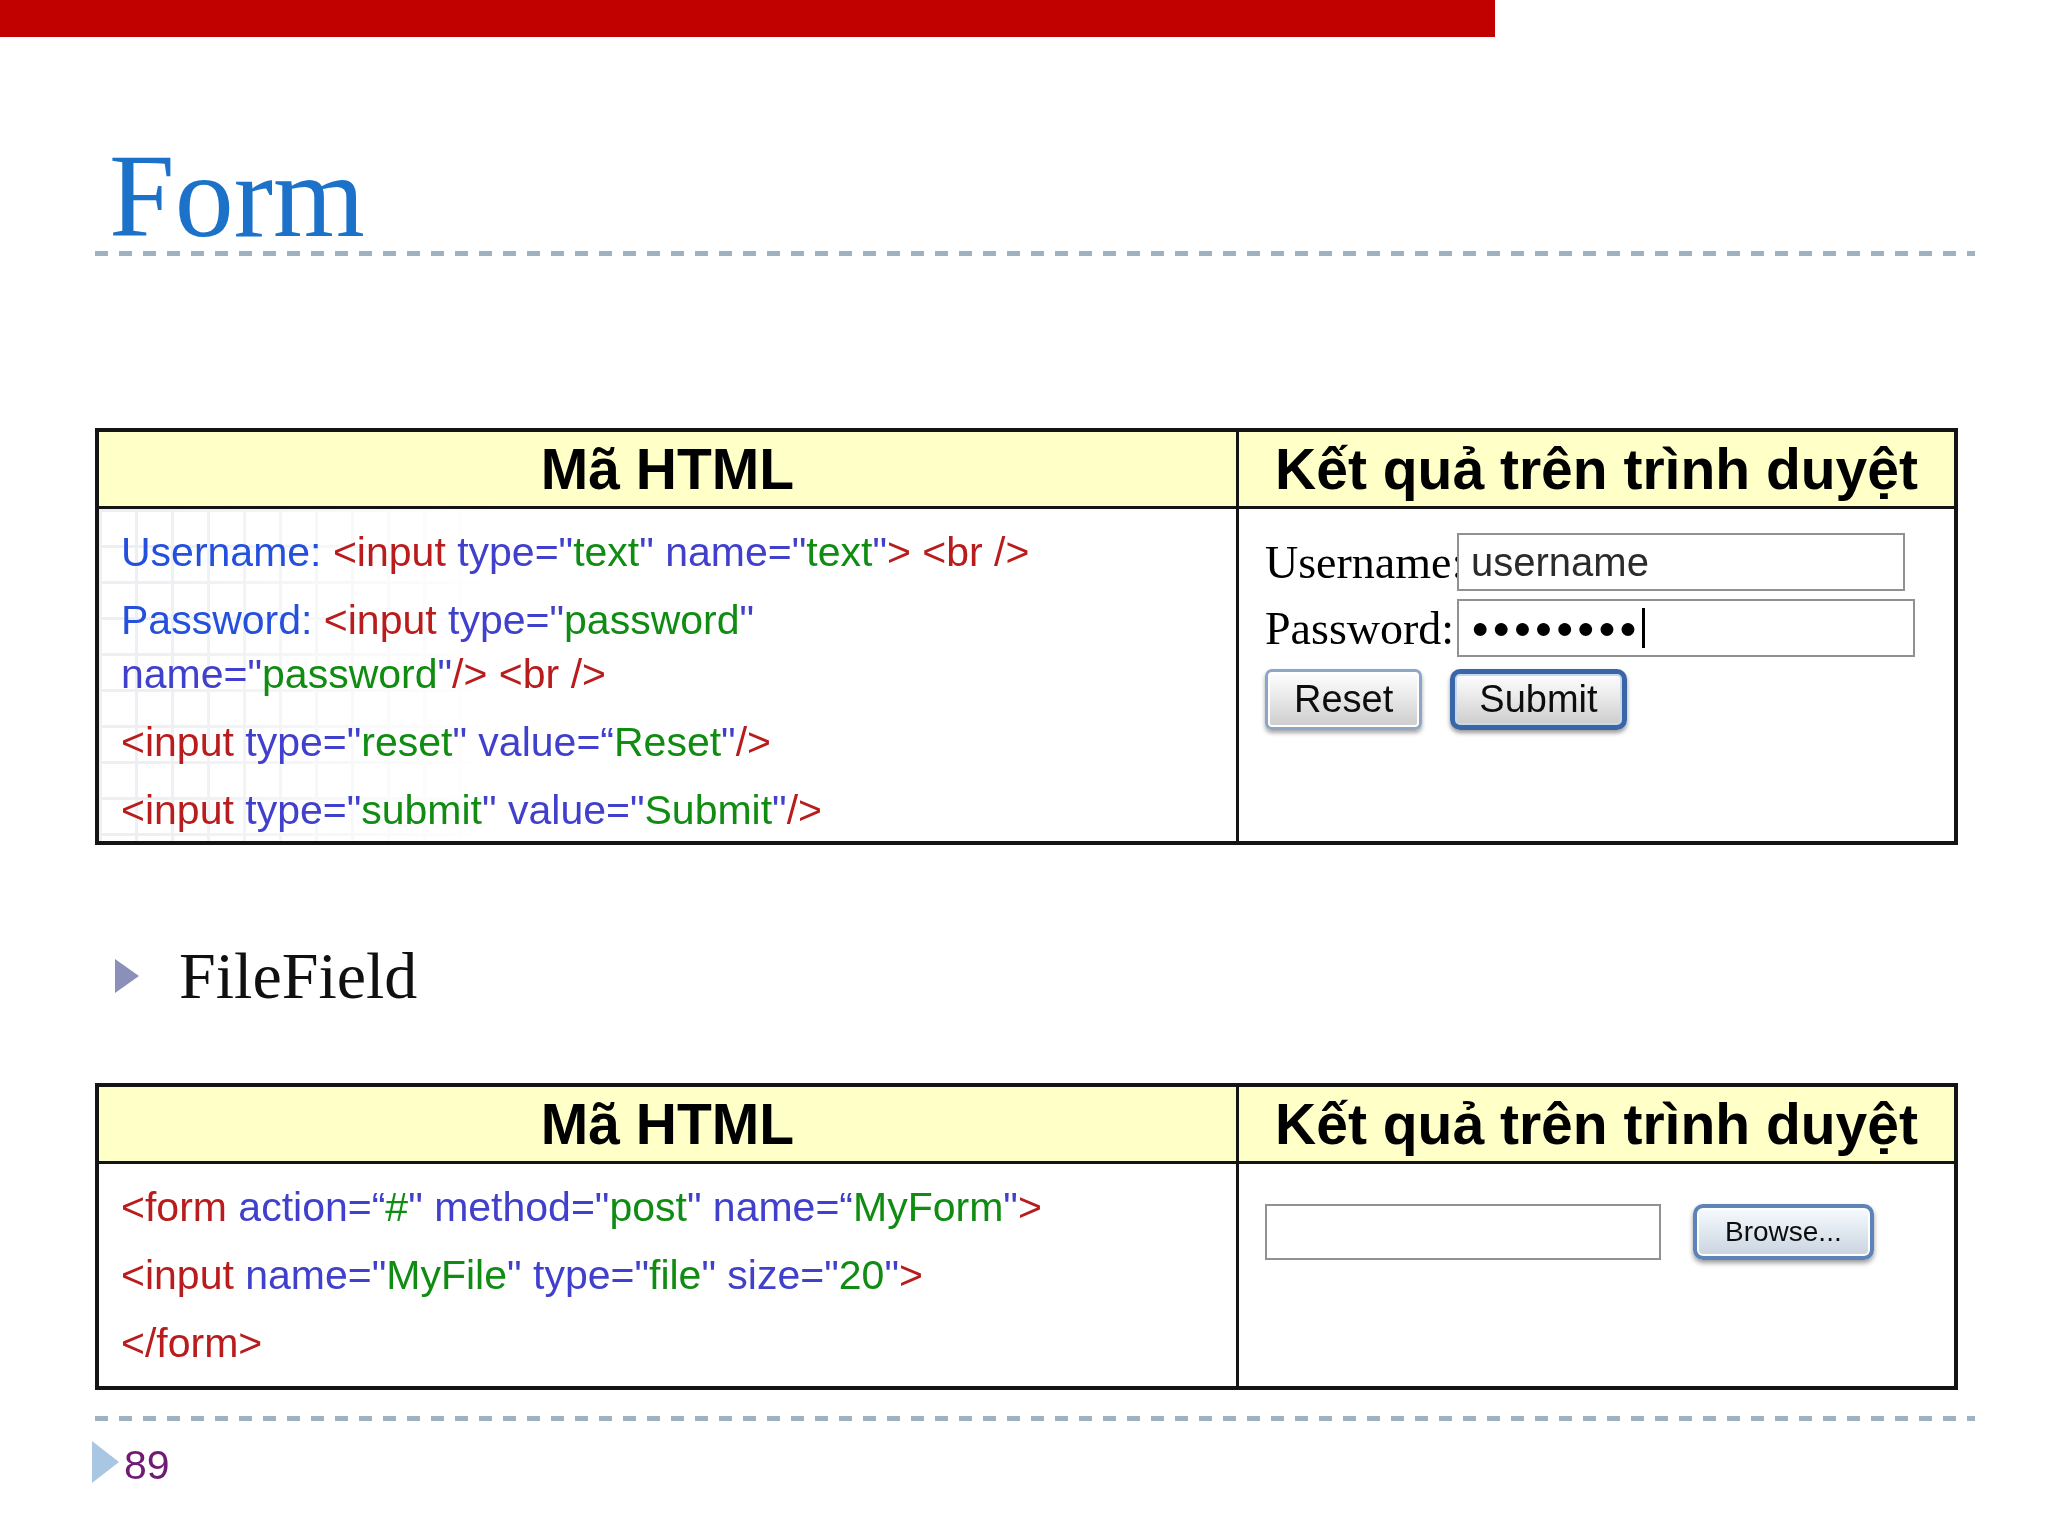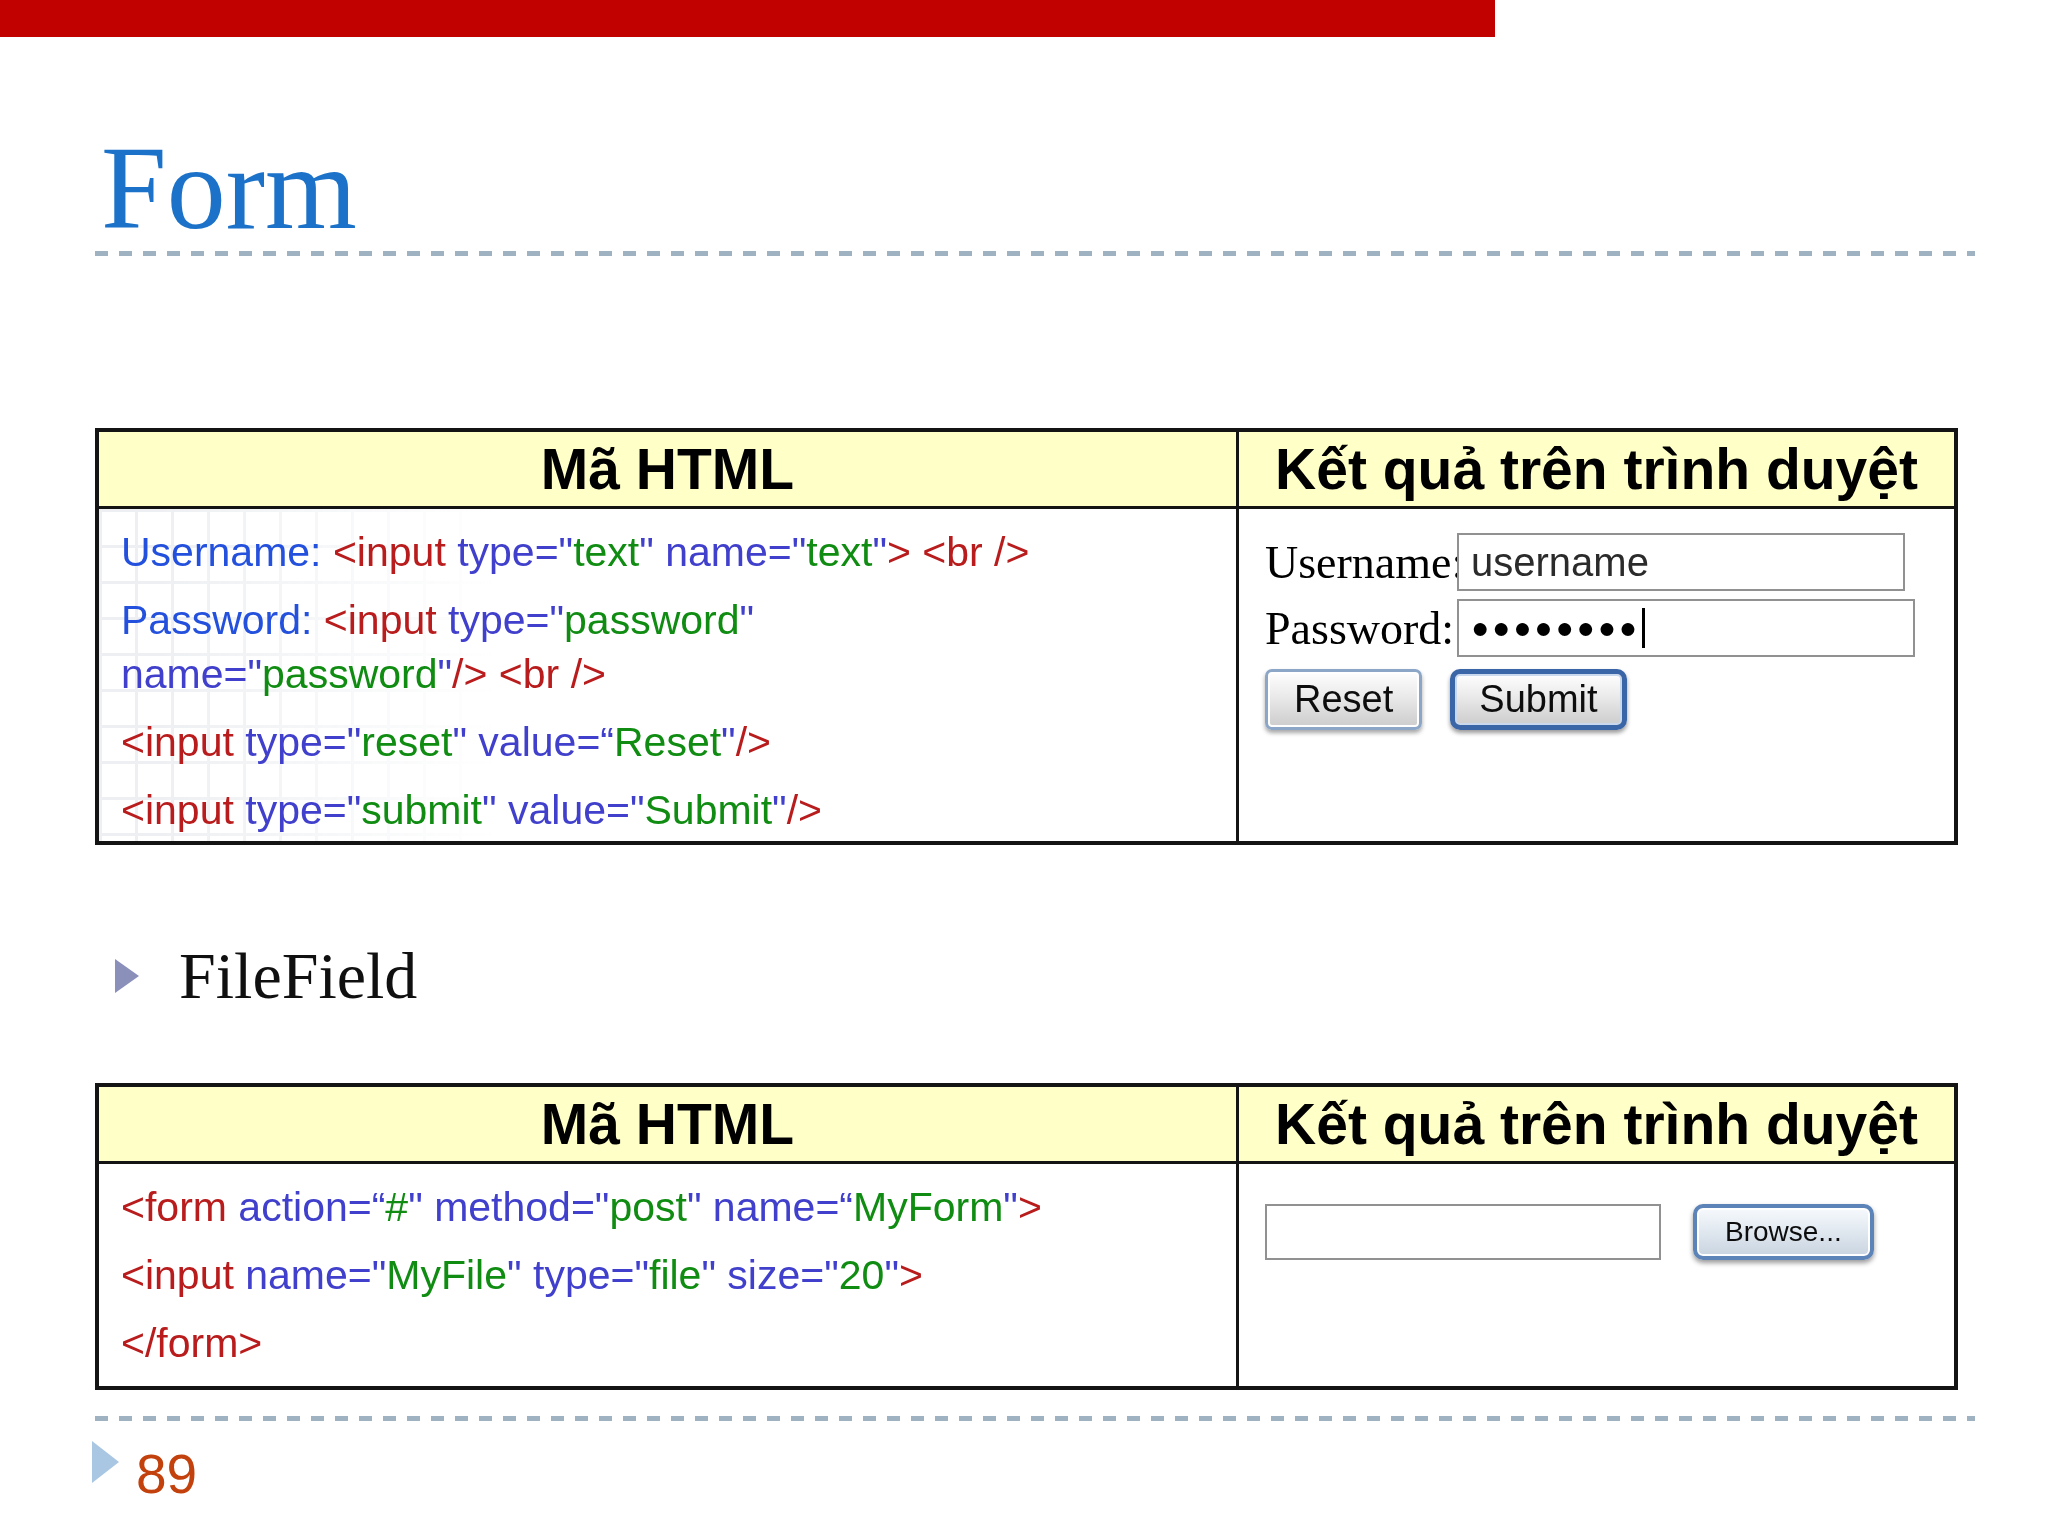--- a/index.html
+++ b/index.html
@@ -4,21 +4,21 @@
 <style>
   html,body{margin:0;padding:0;background:#ffffff;}
   #slide{
     position:relative;width:2048px;height:1536px;background:#ffffff;
     font-family:"Liberation Sans",sans-serif;overflow:hidden;
   }
   
   .accent-bar{position:absolute;left:0;top:0;width:1495px;height:37px;background:var(--accent,#c10000);}
   
   .title{
-    position:absolute;left:93px;top:122px;margin:8px;
+    position:absolute;left:93px;top:122px;margin:16px;
     font-family:"Liberation Serif",serif;font-weight:400;
     font-size:118px;line-height:1;color:var(--title_blue,#1b72c8);
   }
   
   .sep{position:absolute;left:95px;width:1880px;height:5px;
     background:repeating-linear-gradient(90deg,var(--dash,#9fb2c2) 0 13px,transparent 13px 24px);}
   .sep1{top:251px;}
   .sep2{top:1416px;}
   
   .bullet{position:absolute;display:flex;align-items:center;gap:40px;}
@@ -75,21 +75,21 @@
   .file-row{display:flex;align-items:center;gap:32px;margin-top:16px;}
   .file-input{width:392px;height:52px;border:2px solid #919191;background:#fff;box-sizing:content-box;}
   .browse-btn{
     display:inline-block;font-size:28px;color:#0d0d0d;text-align:center;
     background:linear-gradient(180deg,#f7fafd 0%,#e4ebf2 40%,#c9d4e0 100%);
     border:4px solid #5d84b8;border-radius:10px;padding:8px 28px;
     box-shadow:0 3px 5px rgba(0,0,0,.4), inset 0 0 0 2px #ffffff;
   }
   
   .pg-tri{position:absolute;left:92px;top:1441px;width:0;height:0;border-left:27px solid #a9c6e2;border-top:21px solid transparent;border-bottom:21px solid transparent;}
-  .pg-num{position:absolute;left:136px;top:1442px;font-size:55px;color:#c2410c;}
+  .pg-num{position:absolute;left:124px;top:1442px;font-size:41px;color:#701a75;}
 </style>
 </head>
 <body>
 
 <div id="slide">
 
   <div class="accent-bar"></div>
 
   <h1 class="title">Form</h1>
 

